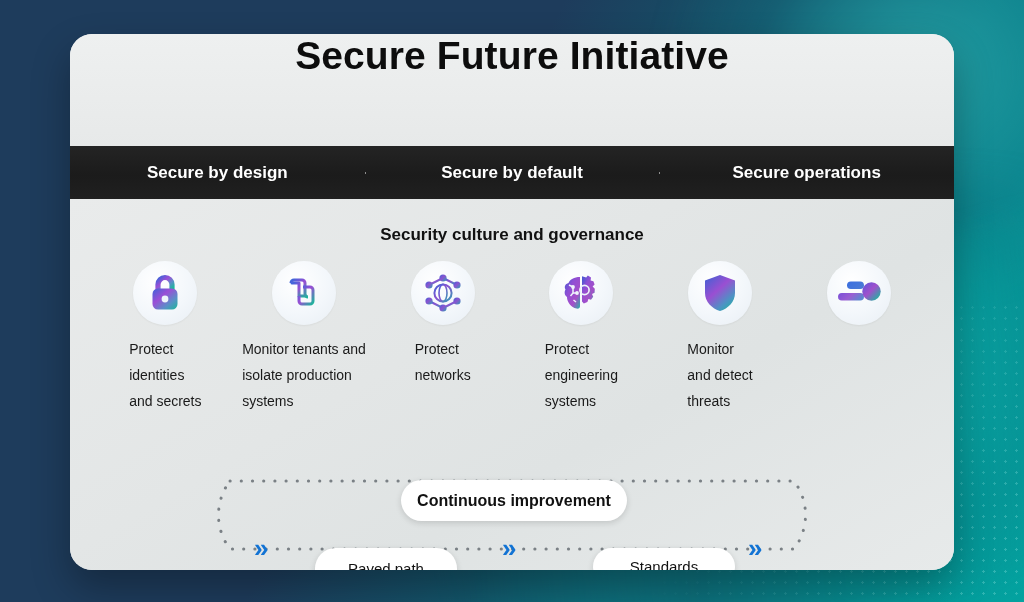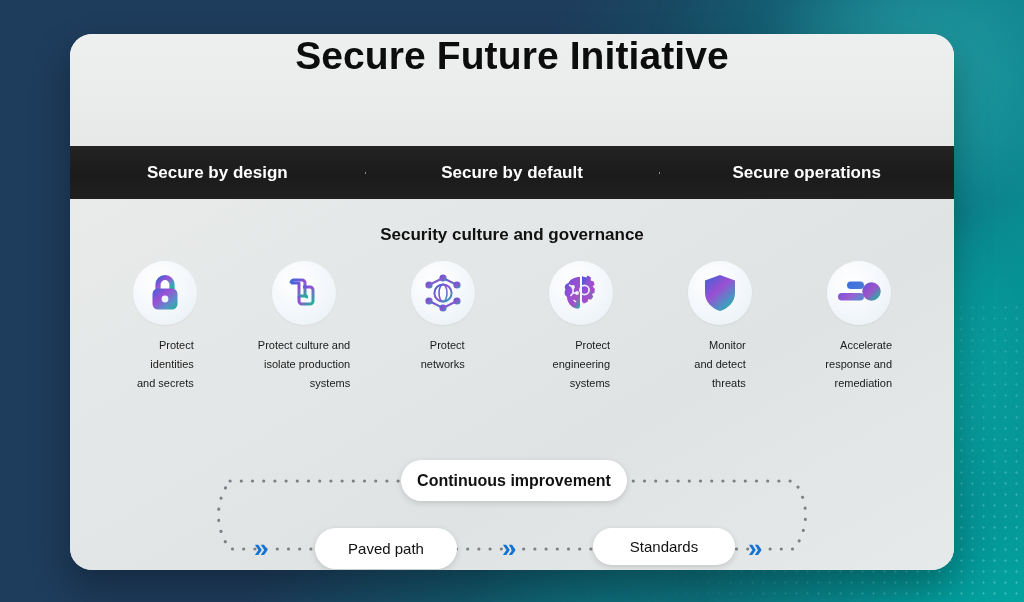--- a/index.html
+++ b/index.html
@@ -92,33 +92,34 @@
     padding:16px 26px 0 26px;
   }
   .cap{width:140px;display:flex;flex-direction:column;align-items:center;}
   .cap-badge{
     width:64px;height:64px;border-radius:50%;
     background:radial-gradient(circle at 38% 32%, #ffffff 0%, #f3f7fb 55%, #e8eef4 100%);
     display:flex;align-items:center;justify-content:center;
     box-shadow:0 1px 2px rgba(0,0,0,.05);
   }
   .cap-label{
-    margin-top:11px;text-align:right;font-size:11px;line-height:19px;color:#1a1a1a;
+    margin-top:11px;text-align:left;font-size:14px;line-height:26px;color:#1a1a1a;
     white-space:pre-line;
   }
 
   
   #loop{position:absolute;left:0;top:262px;width:884px;height:109px;}
   #loop svg{position:absolute;left:0;top:0;}
   .pill{
     position:absolute;
     background:#ffffff;border-radius:22px;
     display:flex;align-items:center;justify-content:center;
     box-shadow:0 2px 6px rgba(0,0,0,.14);
     color:#111;
+    margin-top:20px;
   }
   #pill-ci{left:331px;top:-1px;width:226px;height:41px;font-size:16px;font-weight:bold;}
   #pill-pp{left:245px;top:67px;width:142px;height:41px;font-size:15px;}
   #pill-st{left:523px;top:67px;width:142px;height:37px;font-size:15px;}
   .chev{
     position:absolute;top:74px;font-size:26px;font-weight:bold;color:#1273d4;
     line-height:26px;letter-spacing:-2px;
   }
   #chev-1{left:184px;}
   #chev-2{left:432px;}
@@ -190,21 +191,21 @@
             </linearGradient>
               </defs>
             <path d="M9 7 h7 v13 h7" fill="none" stroke="url(#g2)" stroke-width="3" stroke-linejoin="round" stroke-linecap="round"></path>
             <path d="M8 7 a3 3 0 0 1 3-3 h8 a3 3 0 0 1 3 3 v11 a3 3 0 0 0 3 3 h0" fill="none" stroke="url(#g2)" stroke-width="3" stroke-linejoin="round"></path>
             <path d="M20 11 h7 a3 3 0 0 1 3 3 v11 a3 3 0 0 1 -3 3 h-8 a3 3 0 0 1 -3 -3 v-5" fill="none" stroke="url(#g2)" stroke-width="3" stroke-linejoin="round"></path>
             <line x1="2" y1="16" x2="7" y2="16" stroke="url(#g2)" stroke-width="2.6" stroke-linecap="round"></line>
             <line x1="35" y1="16" x2="40" y2="16" stroke="url(#g2)" stroke-width="2.6" stroke-linecap="round"></line>
             <line x1="31" y1="12" x2="31" y2="20" stroke="url(#g2)" stroke-width="2.6" stroke-linecap="round"></line>
           </svg>
         </div>
-        <div class="cap-label">Protect culture and
+        <div class="cap-label">Monitor tenants and
 isolate production
 systems</div>
       </div>
 
       <div class="cap">
         <div class="cap-badge">
           <svg width="40" height="40" viewBox="0 0 40 40">
             <defs>
                 <linearGradient id="g3" x1="0" y1="0" x2="1" y2="1">
               <stop offset="0%" stop-color="#3f63d6"></stop>
@@ -306,23 +307,20 @@
                 <stop offset="0%" stop-color="#6a55d8"></stop>
                   <stop offset="45%" stop-color="#a050cc"></stop>
                 <stop offset="100%" stop-color="#20b39f"></stop>
               </linearGradient>
             </defs>
             <rect x="10" y="5.5" width="17" height="7.6" rx="3.8" fill="url(#g6a)"></rect>
             <rect x="1" y="17" width="26" height="7.6" rx="3.8" fill="url(#g6b)"></rect>
             <circle cx="34.5" cy="15.5" r="9.2" fill="url(#g6c)"></circle>
           </svg>
         </div>
-        <div class="cap-label">Accelerate
-response and
-remediation</div>
       </div>
 
     </div>
 
     <div id="loop">
       <svg width="884" height="109">
         <path d="M 160 20 H 724 A 56 56 0 0 1 724 88 H 160 A 56 56 0 0 1 160 20 Z" fill="none" stroke="#7a8085" stroke-width="3" stroke-linecap="round" stroke-dasharray="0.2 11"></path>
       </svg>
 
       <div class="pill" id="pill-ci">

